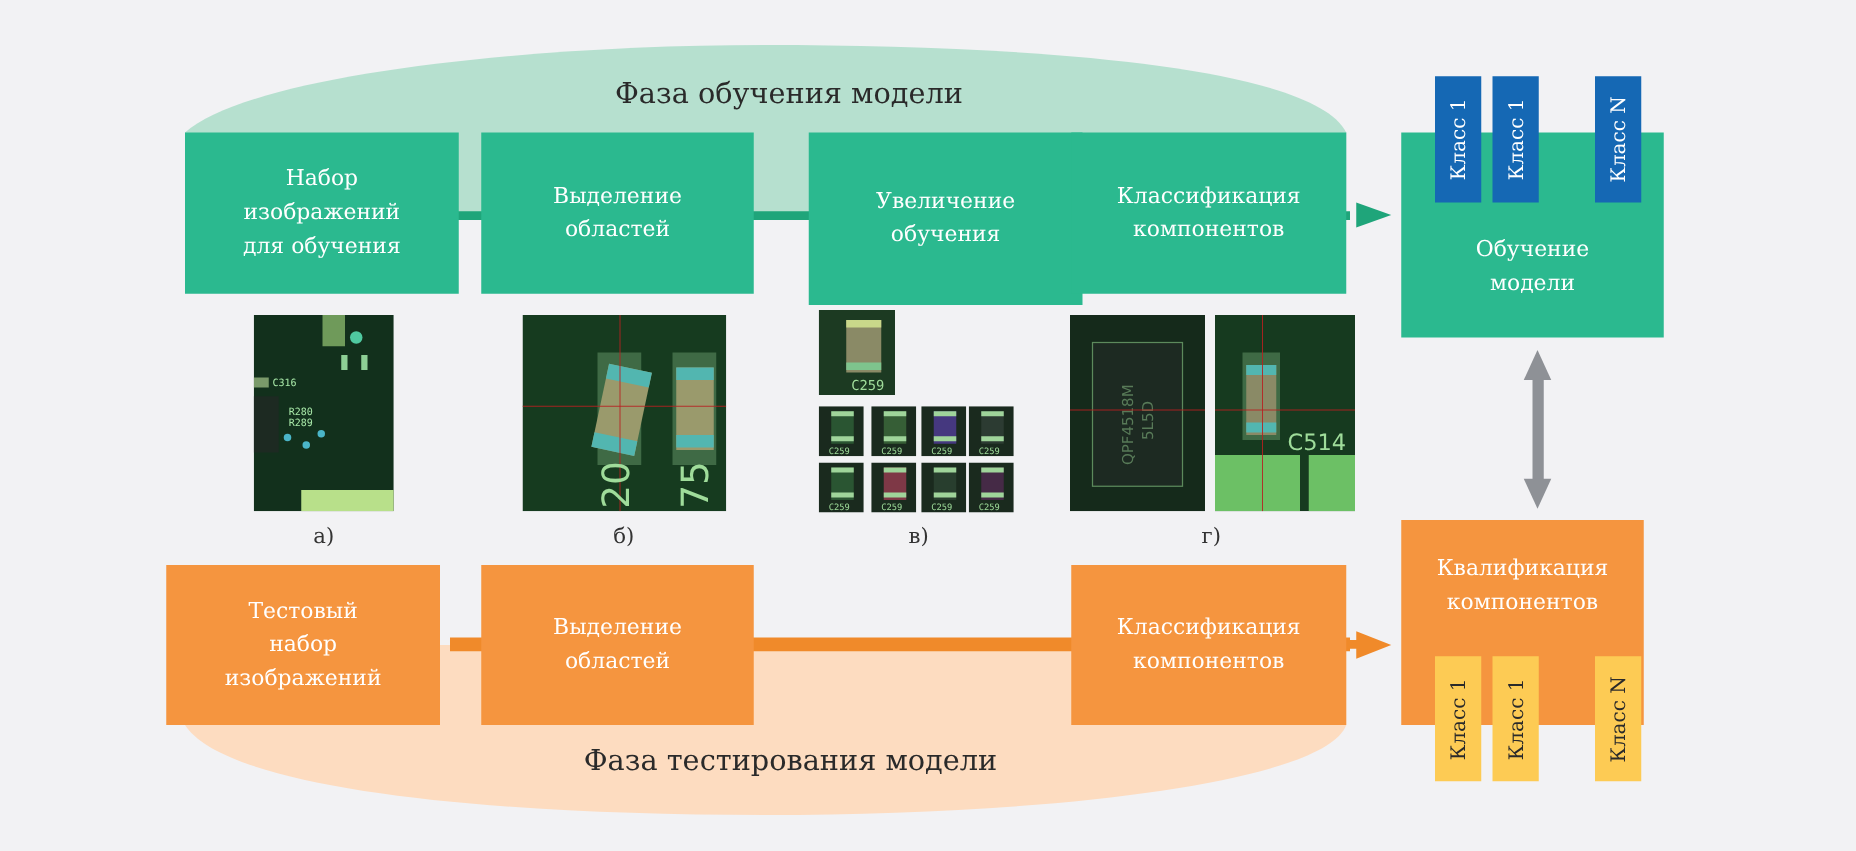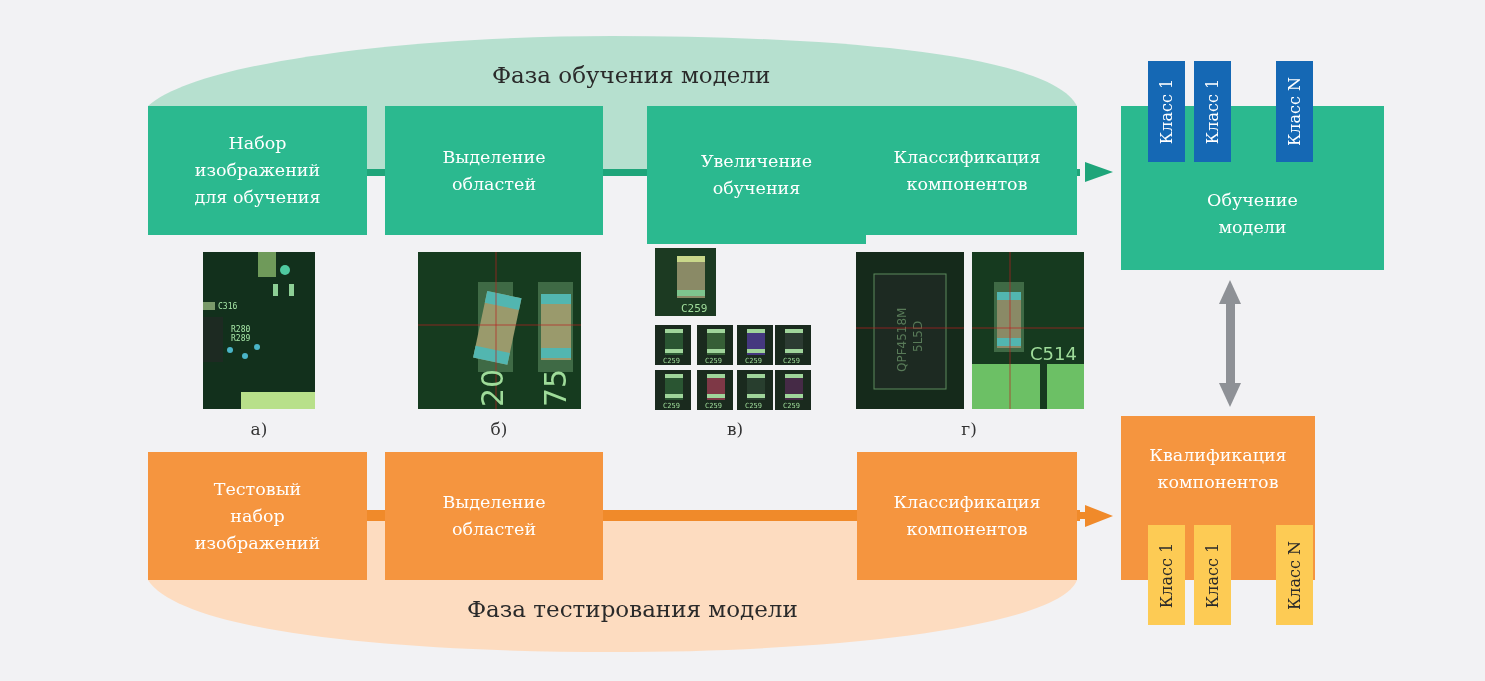--- a/index.html
+++ b/index.html
@@ -60,37 +60,37 @@
       <span>обучения</span>
     </div>
 </div>
 <div class="box green" style="left: 857px; top: 106px; width: 220px; height: 129px; background: rgb(43, 185, 143);">
   <div>
       <span>Классификация</span>
       <span>компонентов</span>
     </div>
 </div>
 
-<div class="box green" style="left: 1121px; top: 106px; width: 263px; height: 164px; padding-top: 52px; background: rgb(43, 185, 143);">
+<div class="box green" style="left: 1121px; top: 106px; width: 210px; height: 164px; padding-top: 52px; background: rgb(43, 185, 143);">
   <div>
       <span>Обучение</span>
       <span>модели</span>
     </div>
 </div>
 <div class="tag blue" style="left: 1148px; top: 61px; height: 101px; background: rgb(21, 104, 180);">
     <span>Класс 1</span>
   </div>
 <div class="tag blue" style="left: 1194px; top: 61px; height: 101px; background: rgb(21, 104, 180);">
     <span>Класс 1</span>
   </div>
 <div class="tag blue" style="left: 1276px; top: 61px; height: 101px; background: rgb(21, 104, 180);">
     <span>Класс N</span>
   </div>
 
-<div class="box orange" style="left: 148px; top: 452px; width: 219px; height: 128px; background: rgb(245, 149, 63);">
+<div class="box orange" style="left: 133px; top: 452px; width: 219px; height: 128px; background: rgb(245, 149, 63);">
   <div>
       <span>Тестовый</span>
       <span>набор</span>
       <span>изображений</span>
     </div>
 </div>
 <div class="box orange" style="left: 385px; top: 452px; width: 218px; height: 128px; background: rgb(245, 149, 63);">
   <div>
       <span>Выделение</span>
       <span>областей</span>

